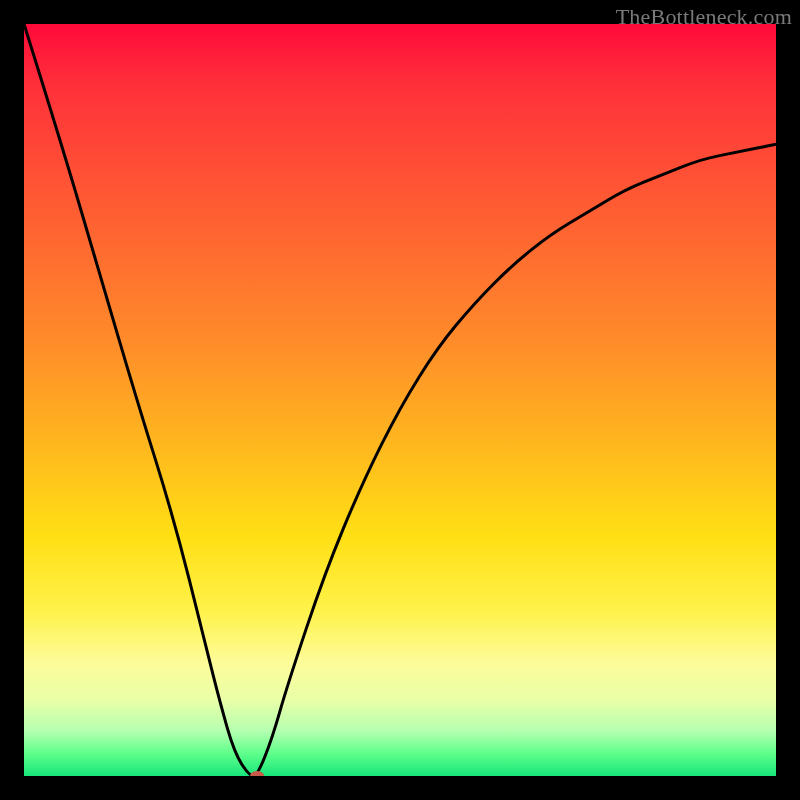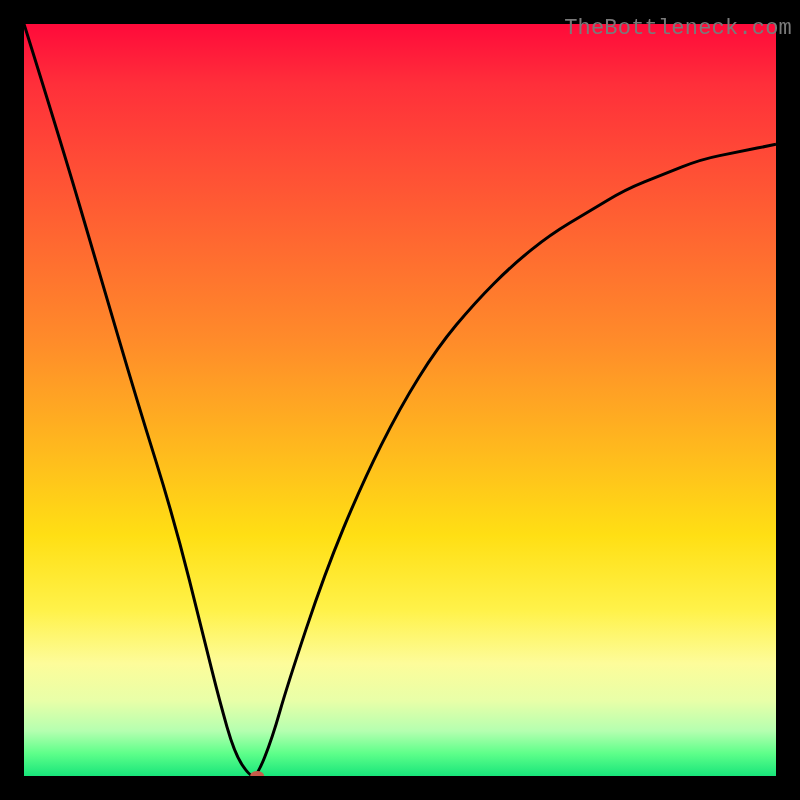--- a/index.html
+++ b/index.html
@@ -29,26 +29,25 @@
       #e8ffa8 90%,
       #b5ffb0 94%,
       #5eff8a 97%,
       #18e57a 100%
     );
   }
   .watermark {
     position: absolute;
     top: 4px;
     right: 8px;
-    font-family: Liberation Mono, monospace;
+    font-family: Liberation Serif, serif;
     font-size: 22px;
     color: #7a7a7a;
     letter-spacing: 0.2px;
     user-select: none;
-    margin-top: 12px;
   }
   svg.curve {
     position: absolute;
     left: 0; top: 0;
     width: 100%; height: 100%;
   }
 </style>
 </head>
 <body>
 

